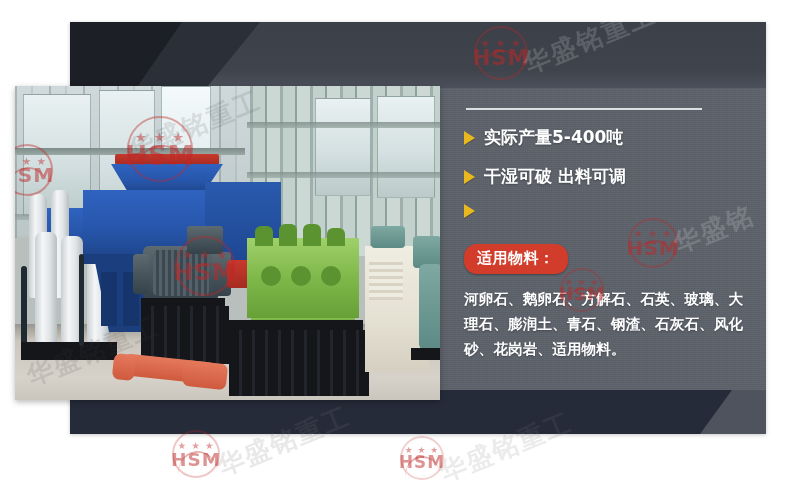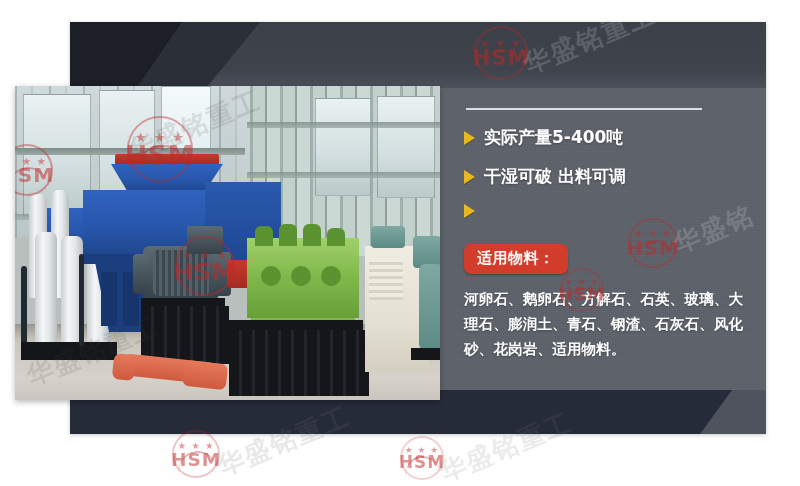--- a/index.html
+++ b/index.html
@@ -120,21 +120,21 @@
   .arrow{
     width:0;height:0;flex:0 0 auto;margin-right:9px;
     border-top:7px solid transparent;border-bottom:7px solid transparent;
     border-left:11px solid #e9b81f;
     filter:drop-shadow(0 1px 0 rgba(0,0,0,.25));
   }
   .bullet-txt{color:#ffffff;font-size:17px;font-weight:700;white-space:nowrap;
     text-shadow:0 1px 2px rgba(0,0,0,.3);}
   .badge{
     display:inline-block;margin-top:10px;padding:5px 13px 6px 13px;
-    background:#d23c2b;color:#fff;border-radius:7px;
+    background:#d23c2b;color:#fff;border-radius:13px;
     font-size:15px;font-weight:700;letter-spacing:.5px;
     box-shadow:0 1px 2px rgba(0,0,0,.3);
   }
   .materials{
     margin-top:13px;color:#ffffff;font-size:14.5px;font-weight:700;
     line-height:1.72;width:284px;letter-spacing:.2px;
     text-shadow:0 1px 2px rgba(0,0,0,.28);
   }
 
   

